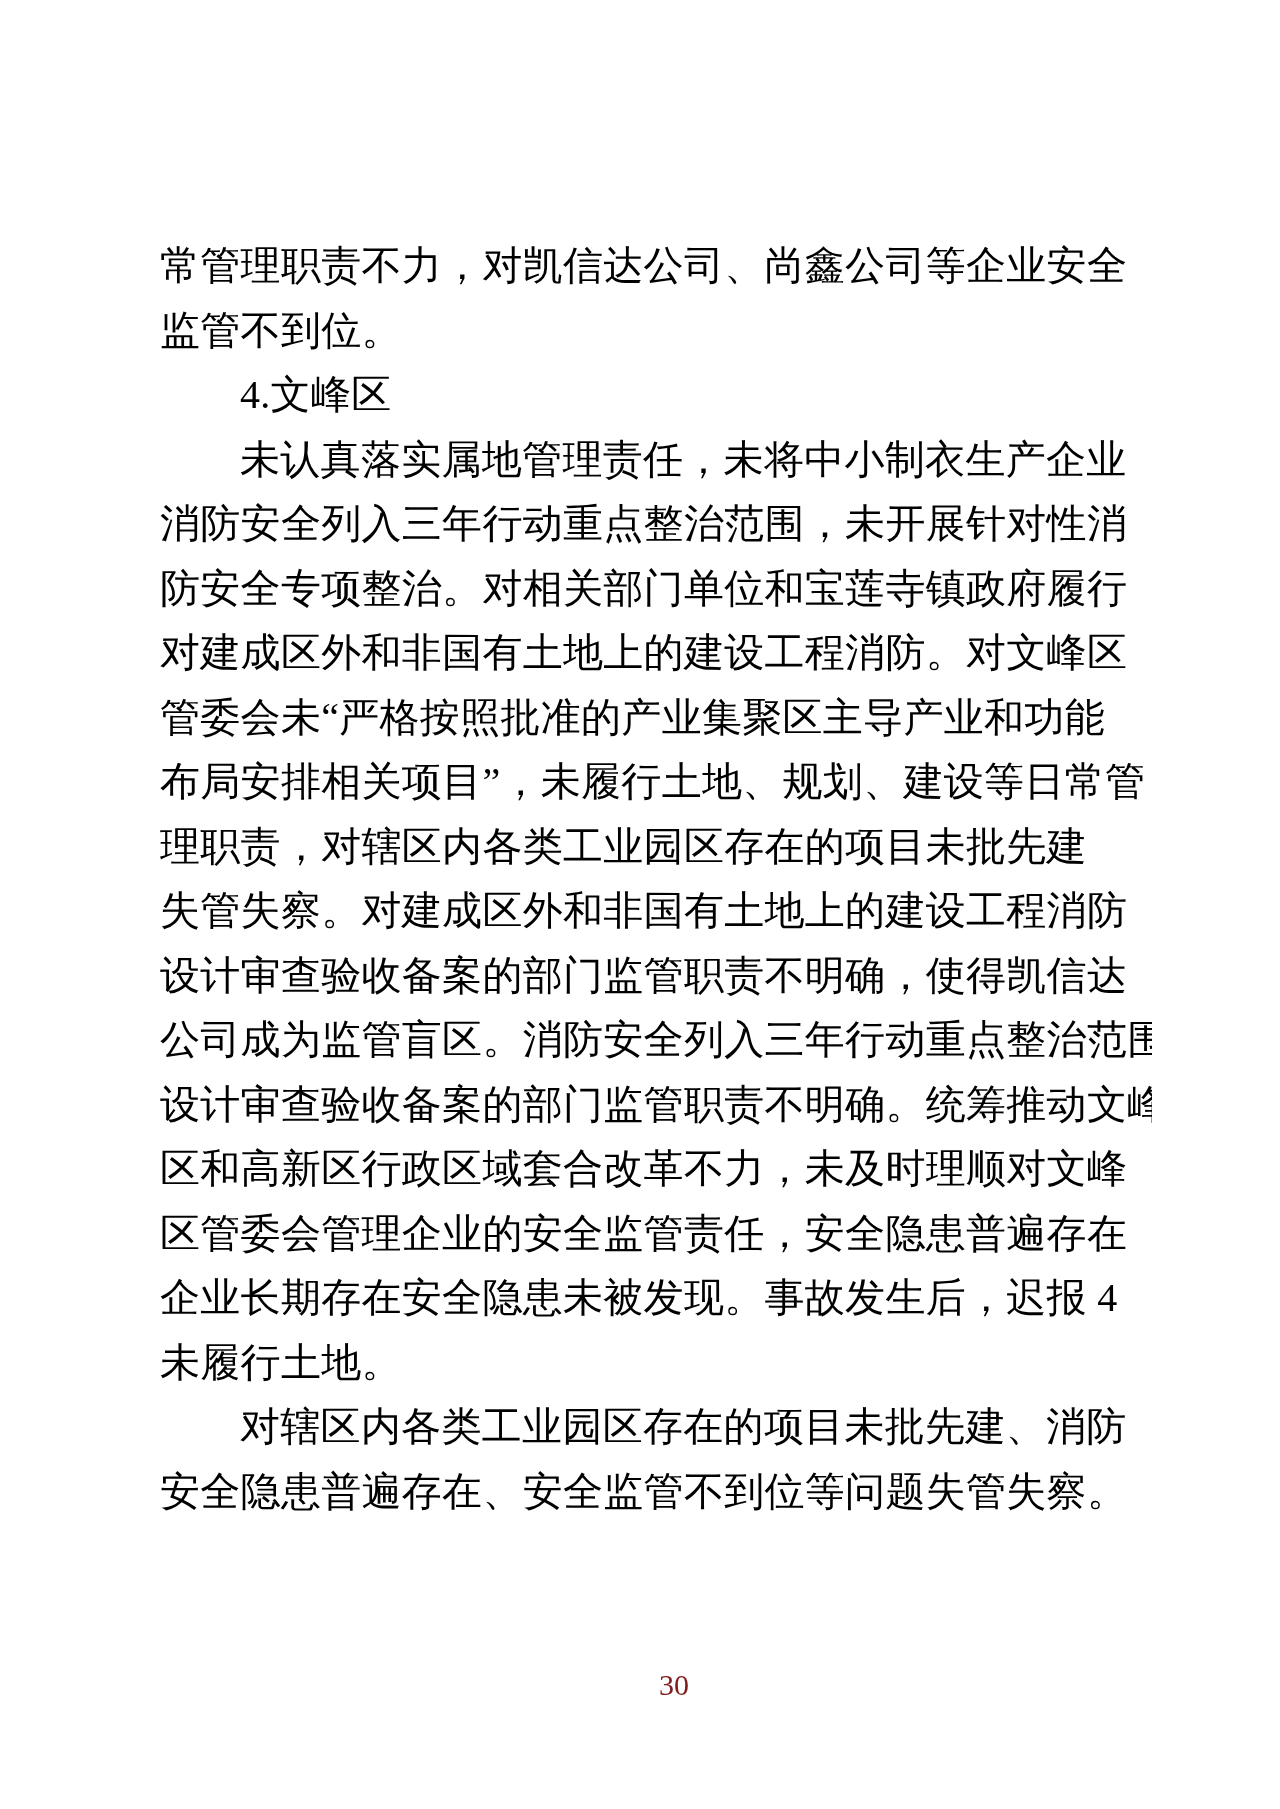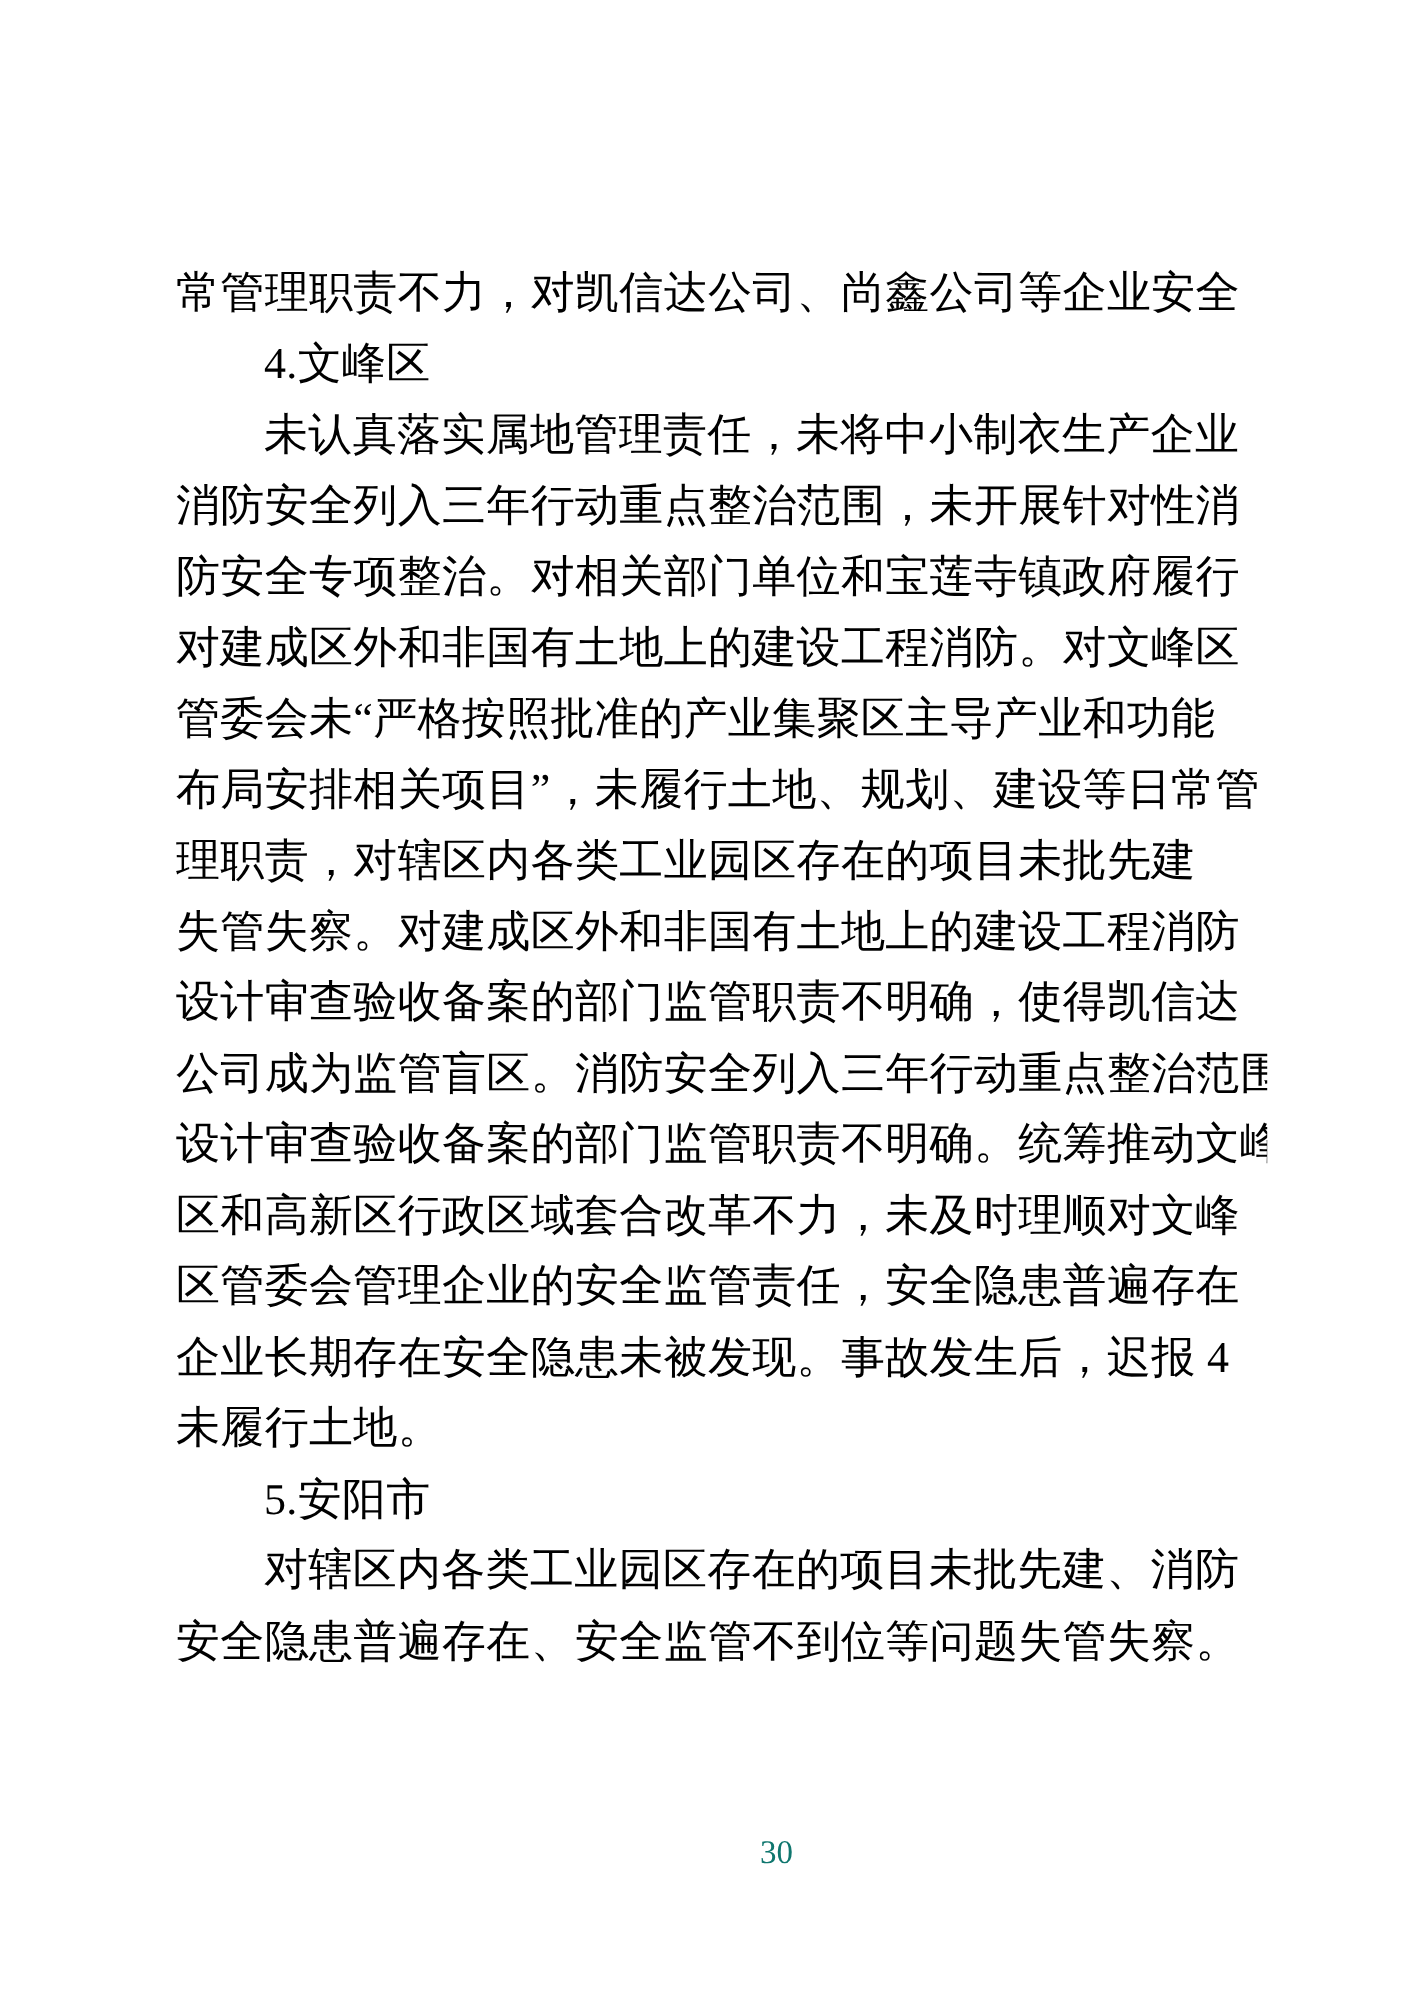--- a/index.html
+++ b/index.html
@@ -35,44 +35,43 @@
   .line.indent {
     padding-left: 80px;
   }
   .page-number {
     position: absolute;
     top: 1668px;
     left: 674px;
     transform: translateX(-50%);
     font-size: 30px;
     line-height: 34px;
-    color: #0f766e;
-    margin-left: 32px;
+    color: #7f1d1d;
   }
 </style>
 </head>
 <body>
 
 <div class="page">
   <div class="content">
     <div class="line">常管理职责不力，对凯信达公司、尚鑫公司等企业安全</div>
+    <div class="line">监管不到位。</div>
     <div class="line indent">4.文峰区</div>
     <div class="line indent">未认真落实属地管理责任，未将中小制衣生产企业</div>
     <div class="line">消防安全列入三年行动重点整治范围，未开展针对性消</div>
     <div class="line">防安全专项整治。对相关部门单位和宝莲寺镇政府履行</div>
     <div class="line">对建成区外和非国有土地上的建设工程消防。对文峰区</div>
     <div class="line">管委会未“严格按照批准的产业集聚区主导产业和功能</div>
     <div class="line">布局安排相关项目”，未履行土地、规划、建设等日常管</div>
     <div class="line">理职责，对辖区内各类工业园区存在的项目未批先建</div>
     <div class="line">失管失察。对建成区外和非国有土地上的建设工程消防</div>
     <div class="line">设计审查验收备案的部门监管职责不明确，使得凯信达</div>
     <div class="line">公司成为监管盲区。消防安全列入三年行动重点整治范围</div>
     <div class="line">设计审查验收备案的部门监管职责不明确。统筹推动文峰</div>
     <div class="line">区和高新区行政区域套合改革不力，未及时理顺对文峰</div>
     <div class="line">区管委会管理企业的安全监管责任，安全隐患普遍存在</div>
     <div class="line">企业长期存在安全隐患未被发现。事故发生后，迟报 4</div>
     <div class="line">未履行土地。</div>
-    <div class="line indent">5.安阳市</div>
     <div class="line indent">对辖区内各类工业园区存在的项目未批先建、消防</div>
     <div class="line">安全隐患普遍存在、安全监管不到位等问题失管失察。</div>
   </div>
   <div class="page-number">30</div>
 </div>
 
 </body></html>

